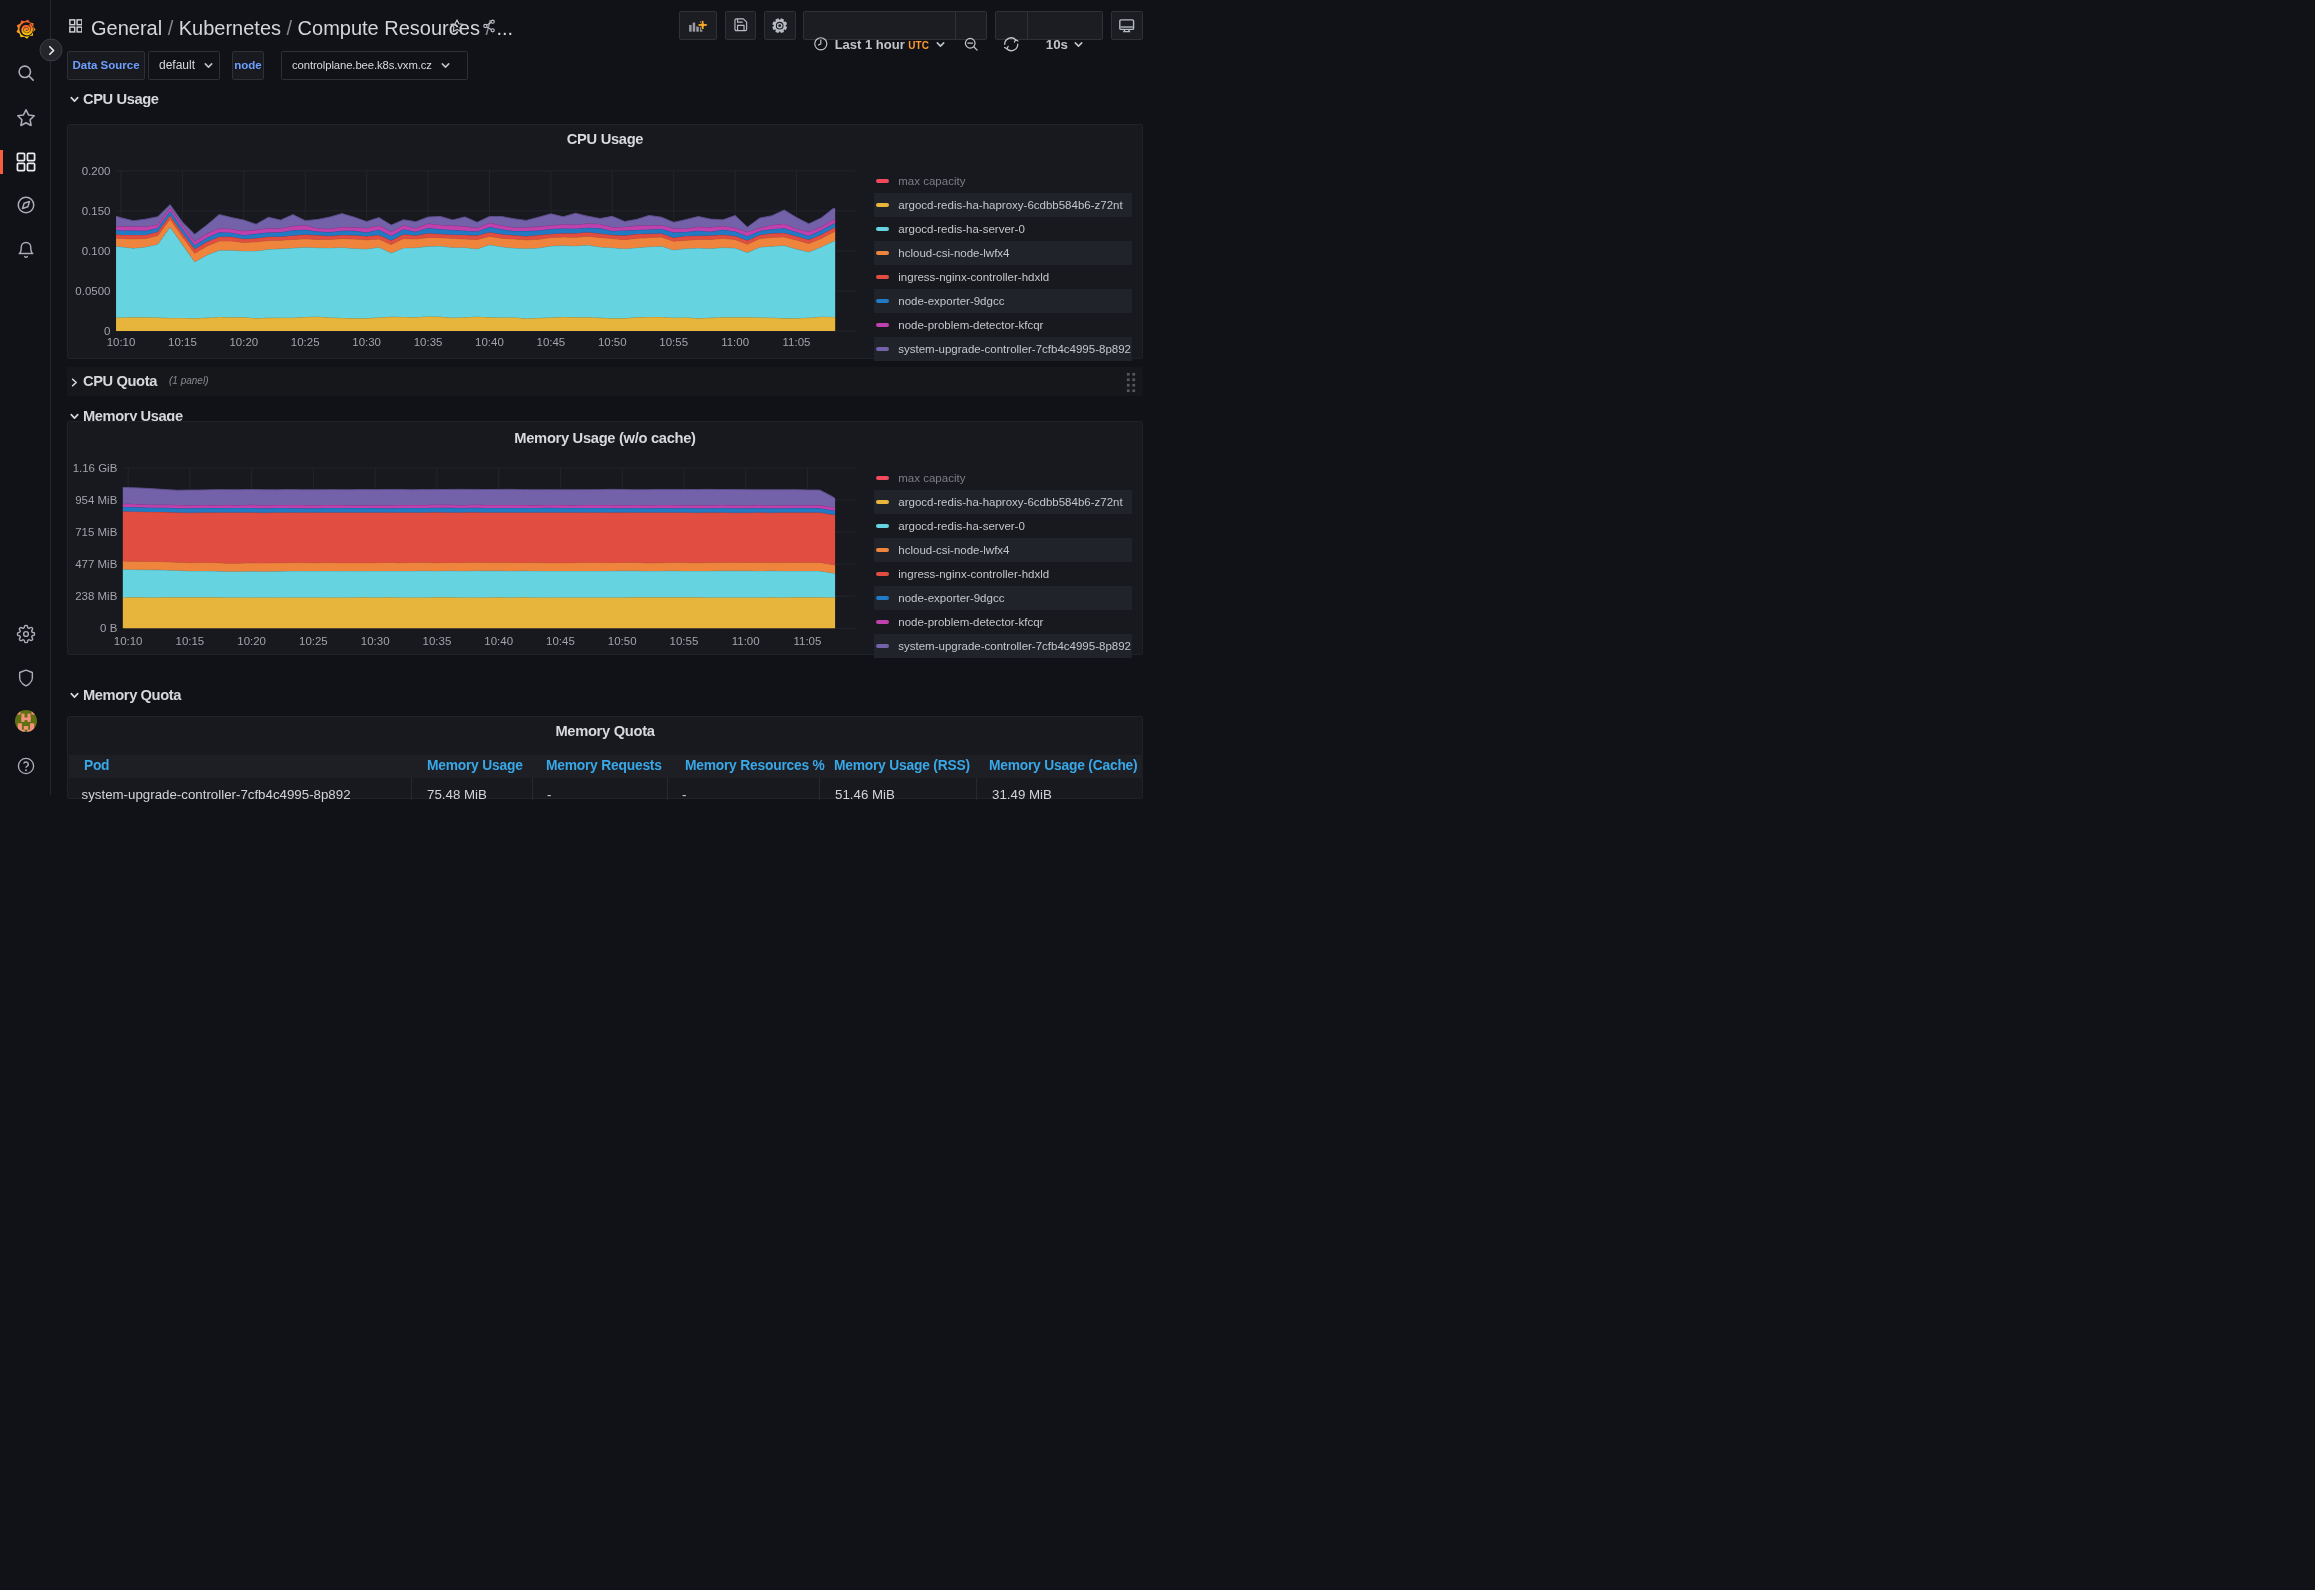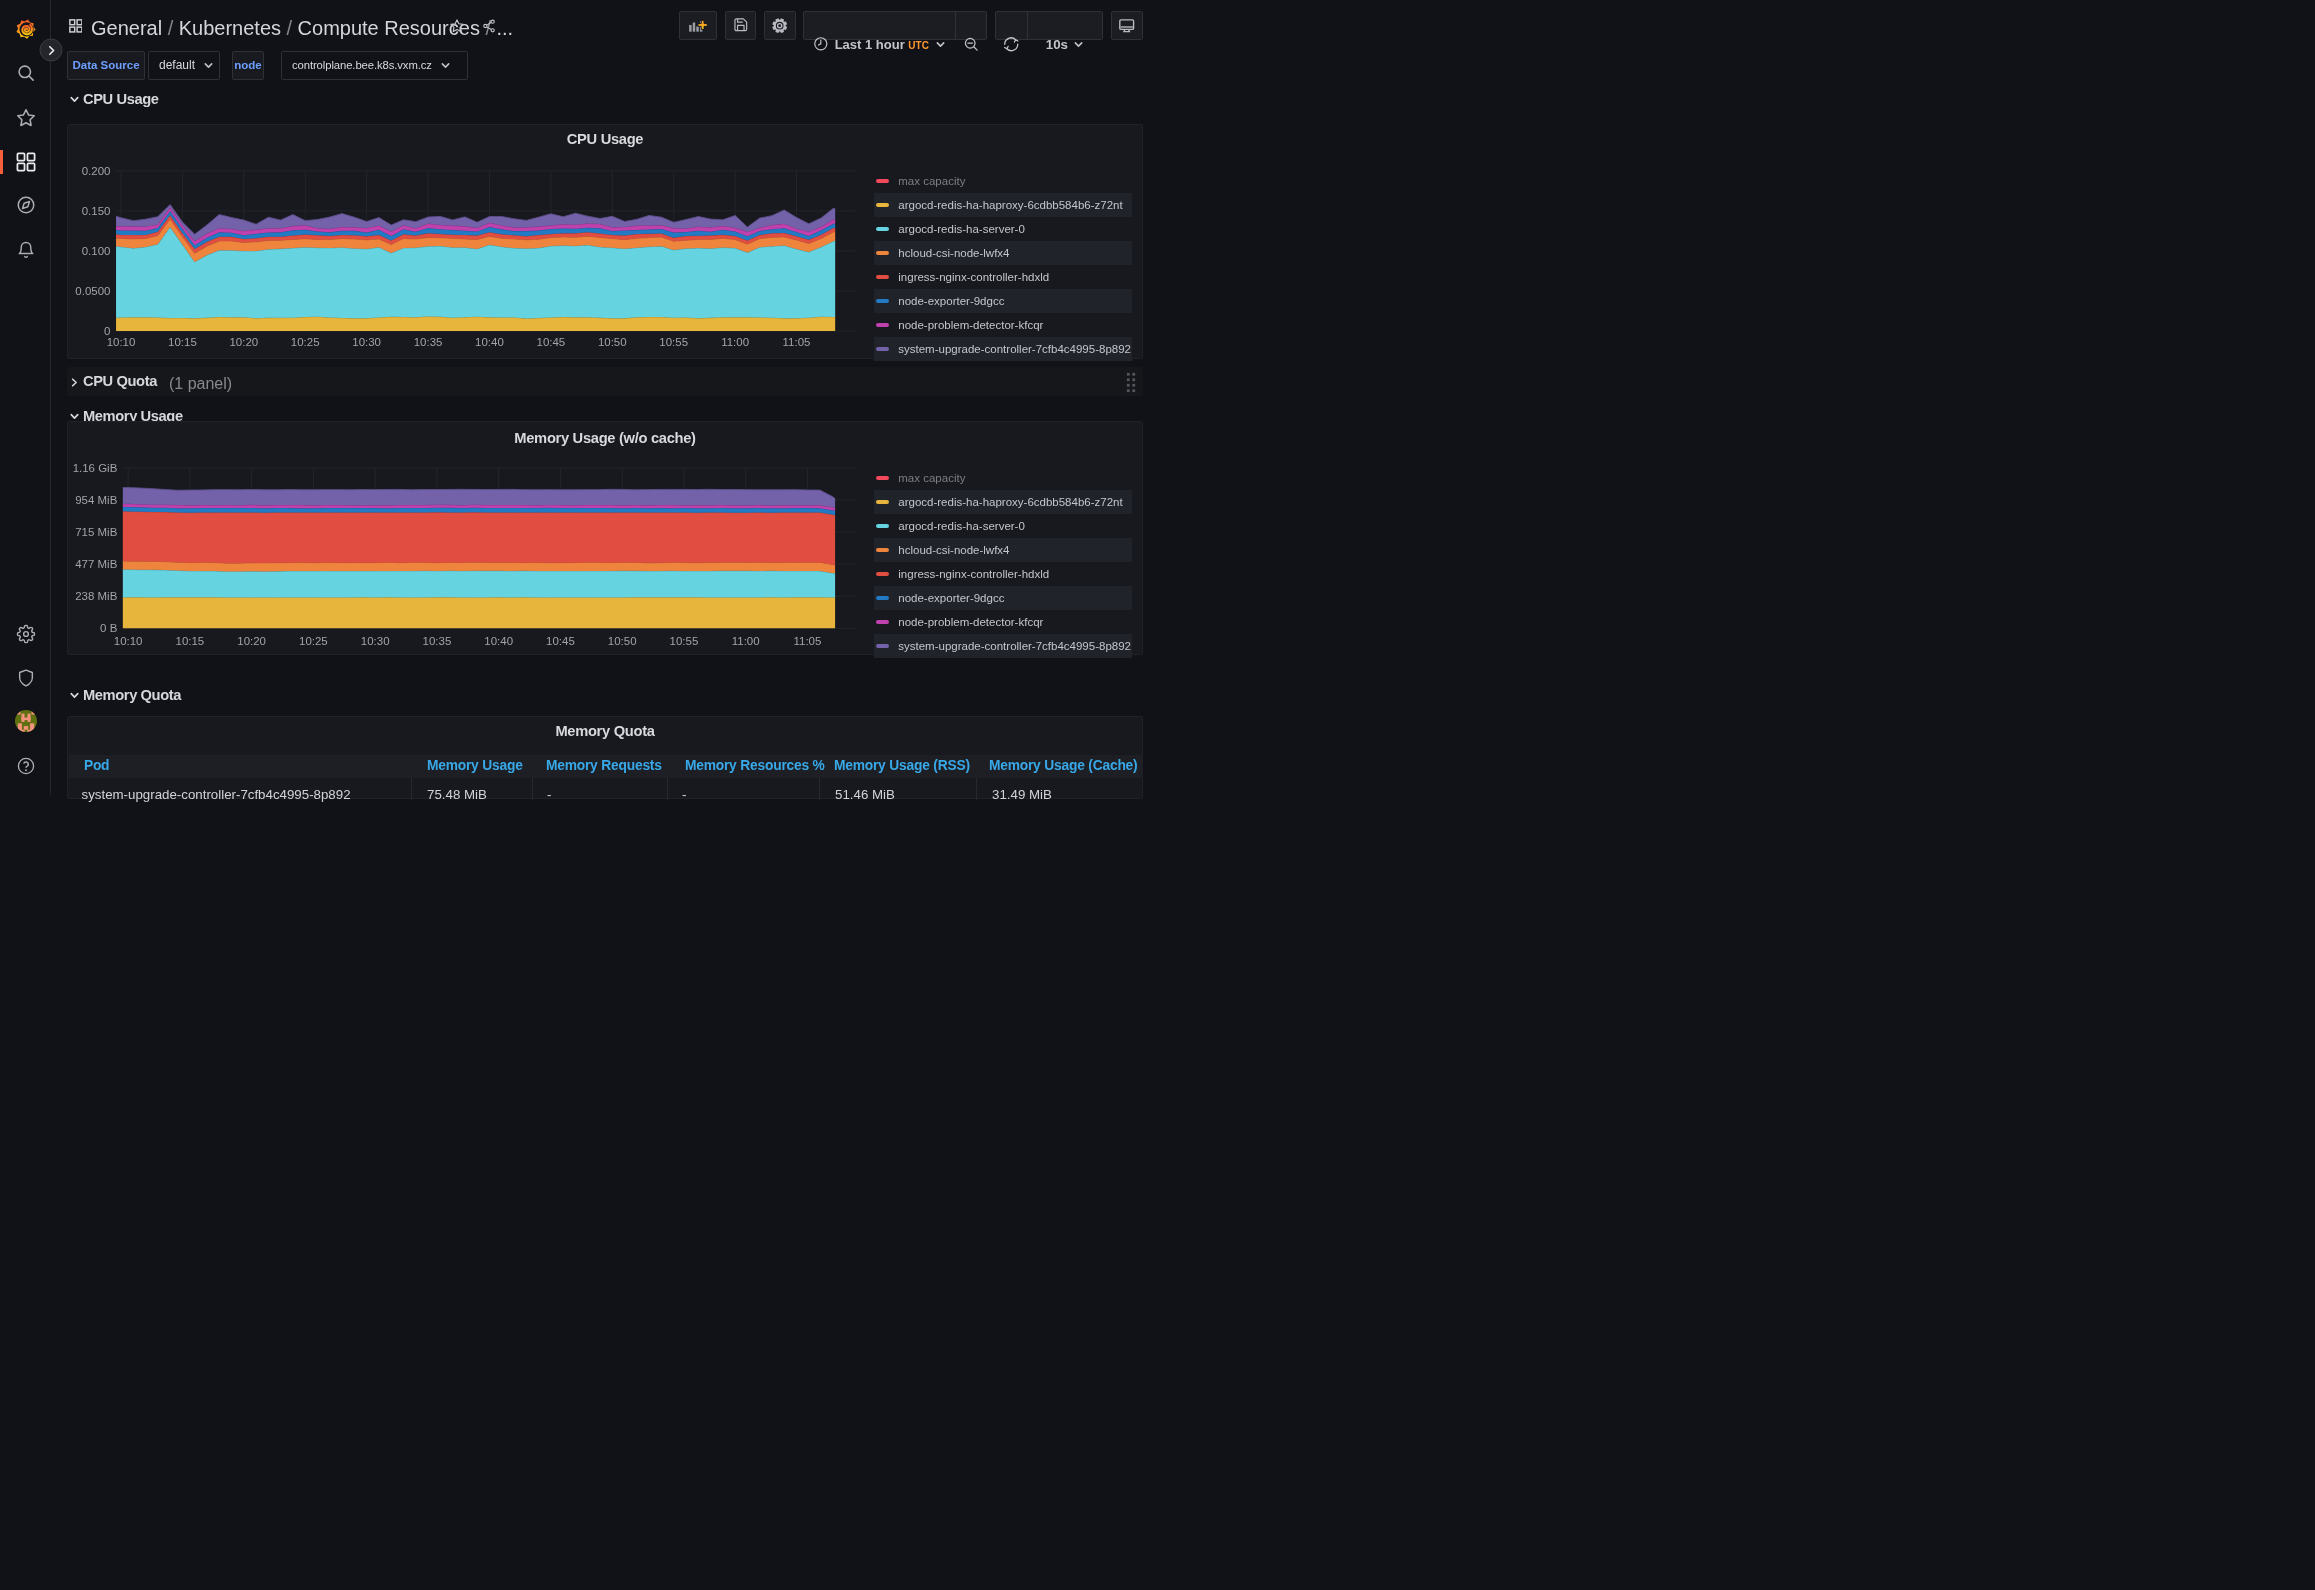--- a/index.html
+++ b/index.html
@@ -38,21 +38,21 @@
 .panel { position:absolute; left:15px; background:#17191e; border:0.9px solid #202228; border-radius:1.8px; }
 .ptitle { position:absolute; width:100%; text-align:center; font-size:14.7px; font-weight:700; color:#d8d9dd; letter-spacing:-0.3px; }
 .legend { position:absolute; left:806px; width:258px; font-size:11.5px; color:#c4c6cc; }
 .lrow { position:relative; height:24px; display:flex; align-items:center; }
 .lrow.alt { background:#202329; }
 .lswatch { width:13.3px; height:4.1px; border-radius:2.3px; margin-left:1.8px; margin-right:9.2px; flex:none; }
 .quota-row { position:absolute; left:15px; width:1076px; height:29px; background:#15171b;
   border-radius:1.8px; }
 .qchev { position:absolute; color:#d6d7db; }
 .quota-row .qt { position:absolute; left:16px; top:6.4px; font-size:14.7px; font-weight:700; color:#d6d7db; letter-spacing:-0.4px; }
-.quota-row .qp { position:absolute; left:102px; top:8.3px; font-size:16px; color:#87898f; }
+.quota-row .qp { position:absolute; left:102px; top:8.3px; font-size:10px; font-style:italic; color:#87898f; }
 .dots8 { position:absolute; right:4.6px; top:4.6px; width:13px; height:19px; color:#54565c; }
 .thead-row { position:absolute; left:0.9px; width:1074px; height:23.4px; background:#1d1f25; }
 .th { position:absolute; font-size:13.8px; font-weight:700; color:#38a8e8; top:3.2px; letter-spacing:-0.2px; }
 .td { position:absolute; font-size:13.3px; color:#d2d3d8; }
 .colline { position:absolute; width:0.9px; background:#26282e; }
 svg { display:block; }
 .ic { display:block; }
 </style>
 </head>
 <body>

